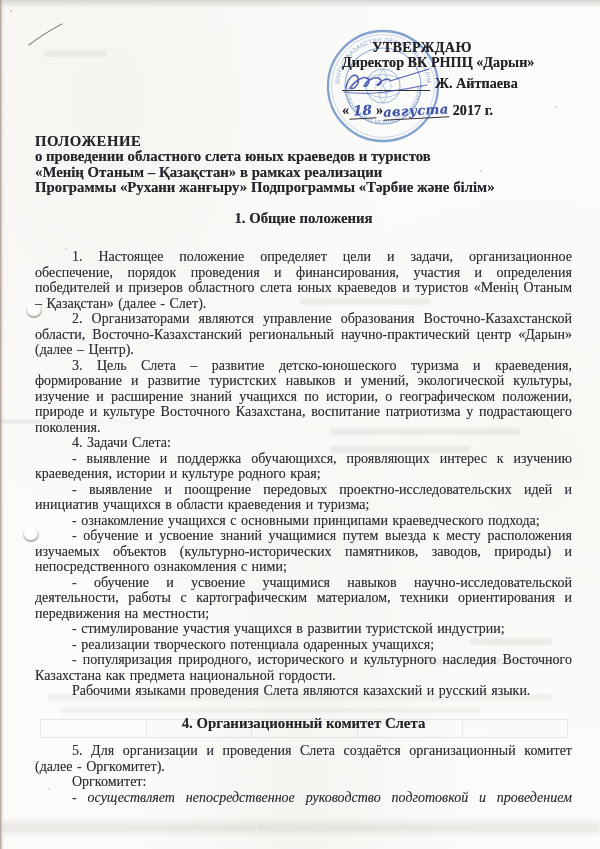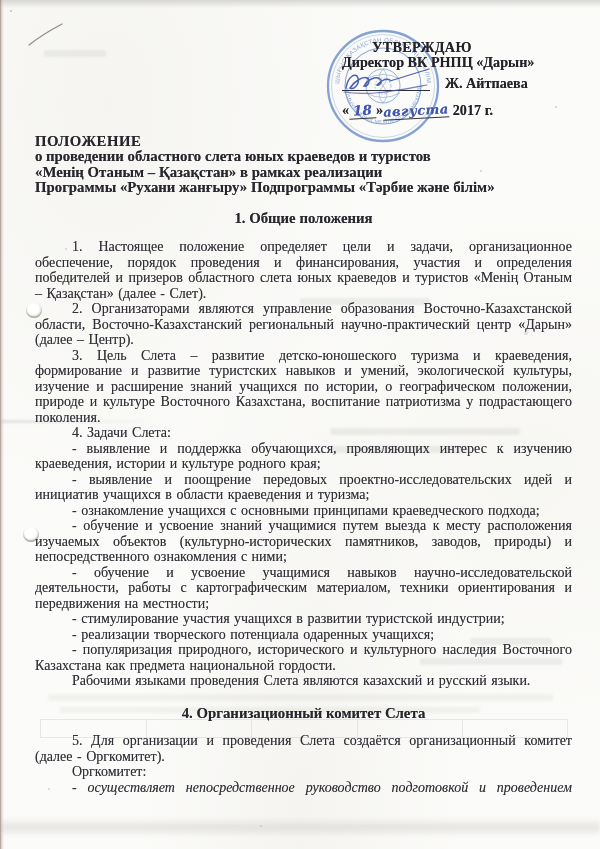--- a/index.html
+++ b/index.html
@@ -40,37 +40,37 @@
       38px 778px 0 rgba(95,95,92,.25),545px 96px 0 rgba(95,95,92,.28),250px 815px 0 rgba(95,95,92,.2);}
   
   .seal{position:absolute;left:326px;top:29px;width:114px;height:114px;opacity:.88;mix-blend-mode:multiply;}
   
   .approval{position:absolute;left:342px;top:40px;width:240px;
     font-weight:bold;font-size:14.2px;line-height:15.2px;color:#232229;
     text-shadow:0 0 .4px rgba(35,34,41,.55);}
   .approval .l1{padding-left:30px;letter-spacing:.3px;}
   .sig-row{position:relative;height:27px;margin-top:3px;white-space:nowrap;}
   .sig-line{display:inline-block;width:88px;height:17px;border-bottom:1.3px solid #2e2d36;vertical-align:bottom;}
-  .sig-name{margin-left:15px;}
+  .sig-name{margin-left:5px;}
   .sig-svg{position:absolute;left:-3px;top:-7px;}
   .date-row{margin-top:3px;white-space:nowrap;}
   .hand{display:inline-block;font-style:italic;color:#4156ae;font-weight:600;
     transform:rotate(-3deg);text-align:center;font-family:"DejaVu Serif",serif;
     text-shadow:0 0 .5px rgba(65,86,174,.6);}
   .underl{border-bottom:1.2px solid #33323c;}
   .d-day{width:27px;font-size:13.5px;}
   .d-month{width:66px;font-size:13px;letter-spacing:.5px;}
   
   .content{position:absolute;left:35px;top:0;width:537px;color:#312f37;}
   .title-block{margin-top:134px;text-align:left;font-weight:bold;font-size:14.8px;
     line-height:15.3px;color:#27262e;text-shadow:0 0 .4px rgba(39,38,46,.55);}
   .title-block .t1{letter-spacing:.5px;}
   h2{font-size:14.8px;font-weight:bold;text-align:center;color:#27262e;
     margin:17px 0 12px;line-height:15.3px;text-shadow:0 0 .4px rgba(39,38,46,.5);}
-  h2.first{margin-top:16px;margin-bottom:13px;}
+  h2.first{margin-top:16px;margin-bottom:23px;}
   .paras p{margin:0;font-size:14px;line-height:15.5px;text-align:justify;
     text-indent:37px;word-spacing:1px;text-shadow:0 0 .35px rgba(49,47,55,.5);}
   .paras.cut-last p:last-child{text-align-last:justify;font-style:italic;}
 </style>
 </head>
 <body>
 
 <div class="page">
 
   <div class="edge-top"></div>

